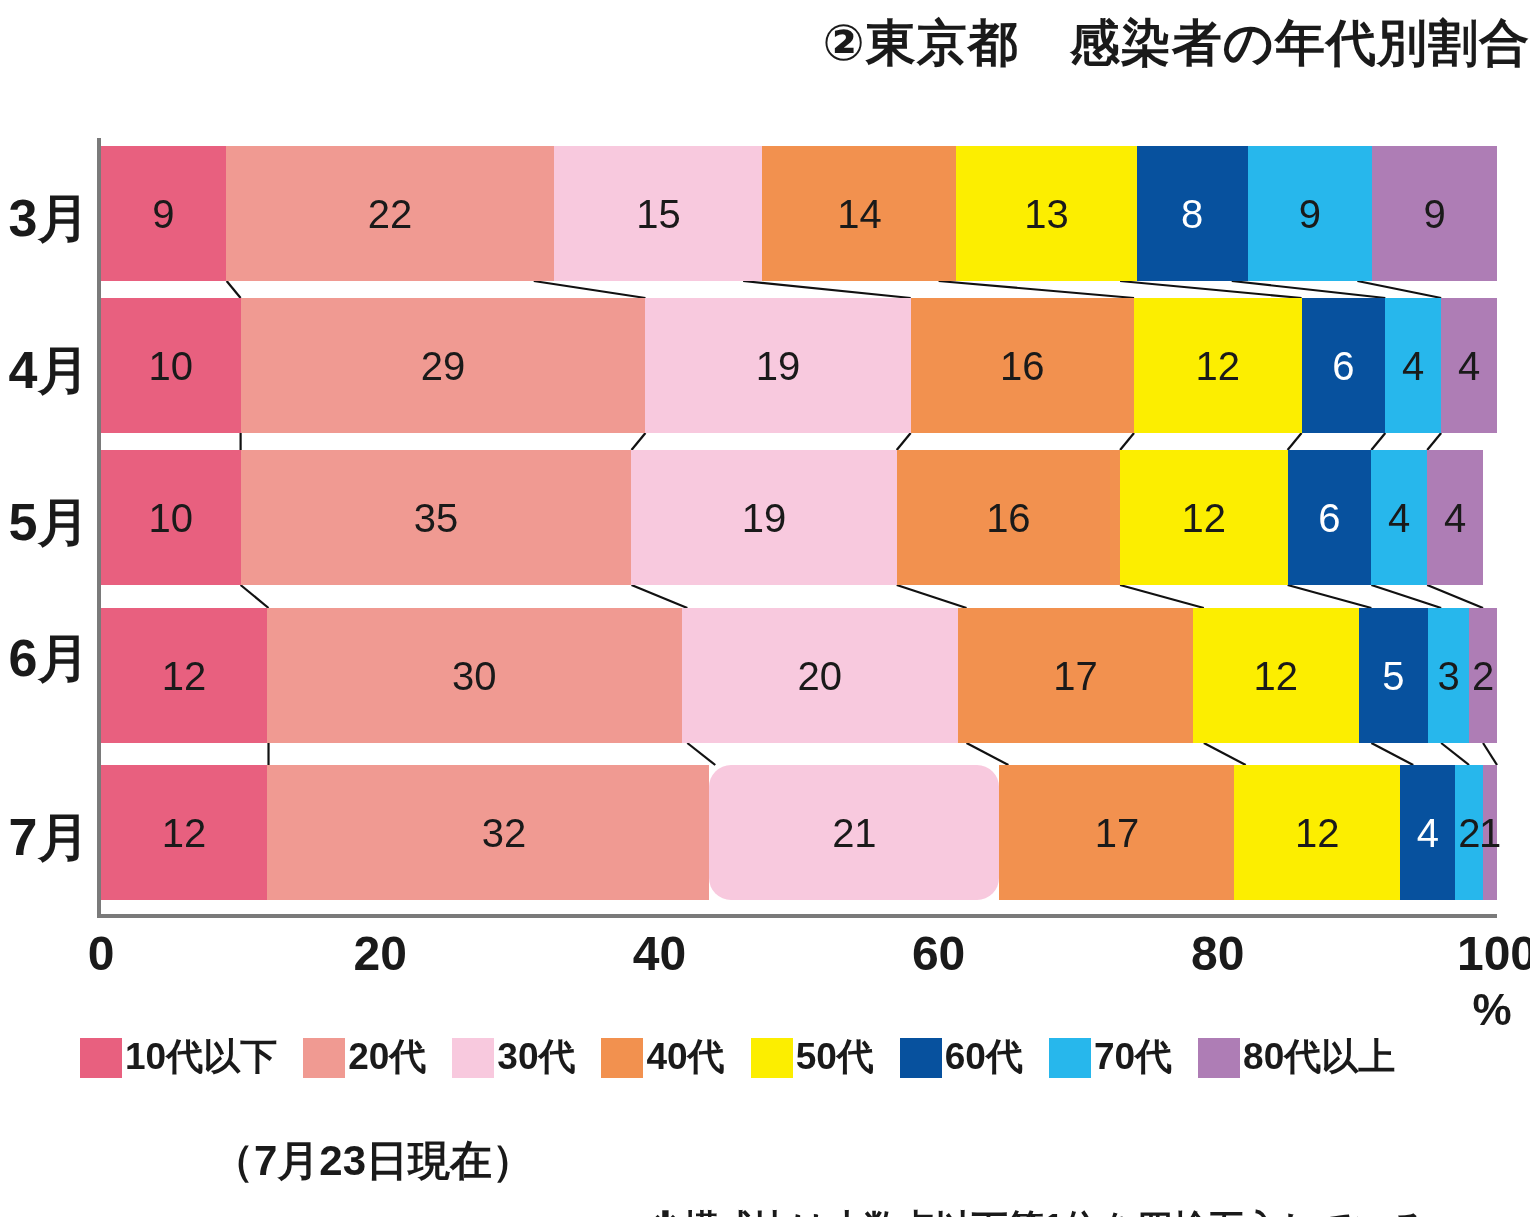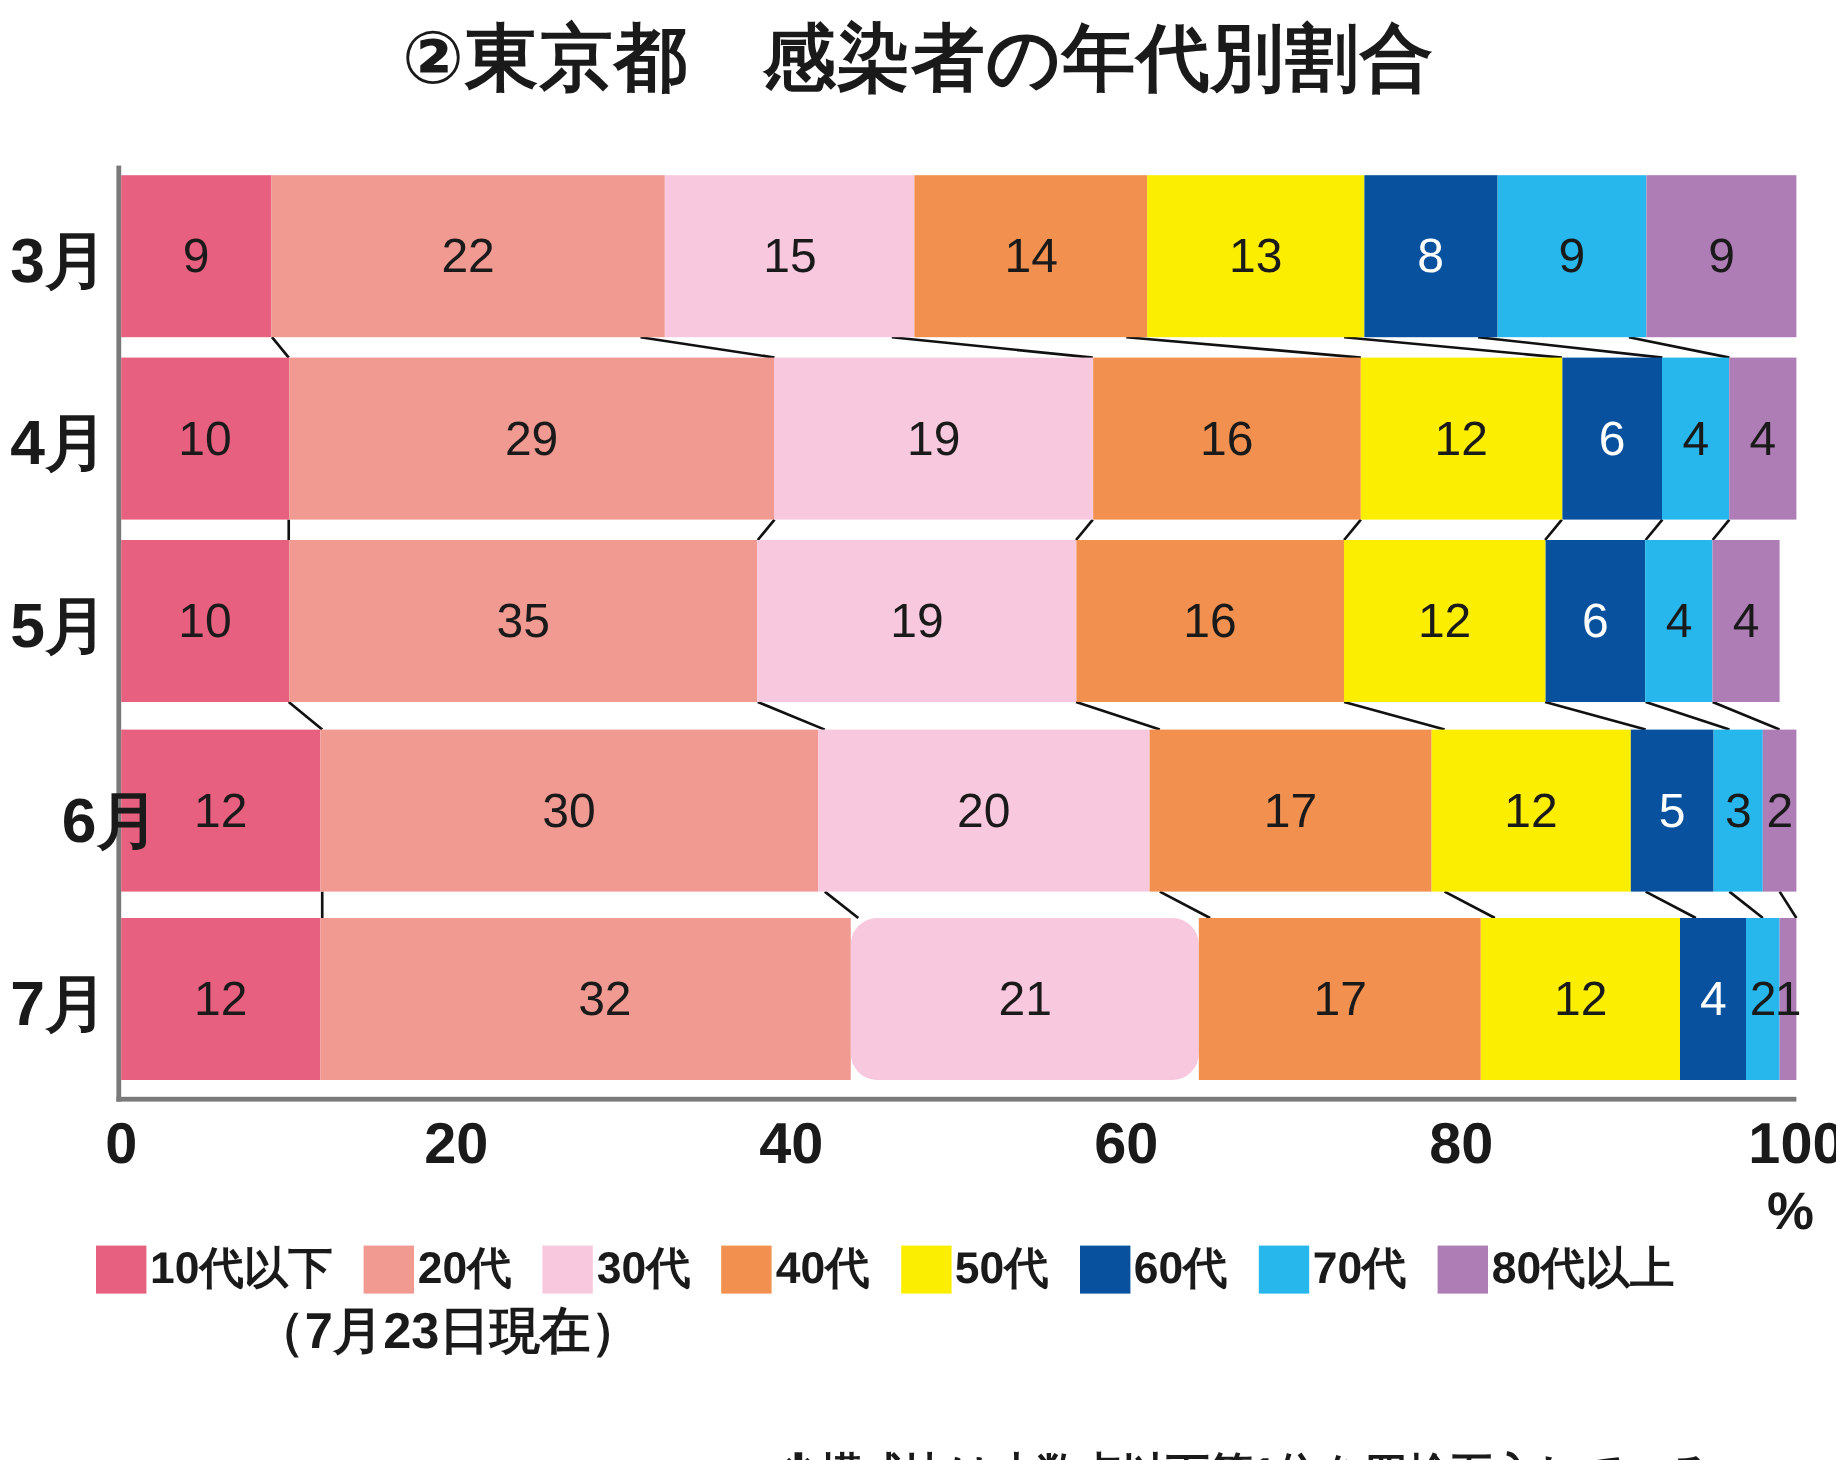--- a/index.html
+++ b/index.html
@@ -15,22 +15,22 @@
     position: relative;
     overflow: hidden;
   }
 
   
   #chart-title {
     position: absolute;
     left: 0;
     top: 18px;
     width: 1530px;
-    text-align: center;
-    font-size: 61px;
+    text-align: right;
+    font-size: 50px;
     font-weight: 700;
     letter-spacing: 1px;
     white-space: pre;
     line-height: 1.0;
   }
 
   
   #plot-wrap {
     position: absolute;
     left: 0;
@@ -136,21 +136,21 @@
     font-weight: 700;
     margin-left: 3px;
     line-height: 1;
     white-space: nowrap;
   }
 
   
   #as-of-note {
     position: absolute;
     left: 212px;
-    top: 1088px;
+    top: 1140px;
     font-size: 42px;
     font-weight: 700;
     line-height: 1;
     white-space: nowrap;
   }
   #source-notes {
     position: absolute;
     left: 648px;
     top: 1122px;
     font-size: 36px;
@@ -326,21 +326,21 @@
           <span>2</span>
         </div>
         <div class="seg" style="width: 13.96px; background: rgb(174, 125, 181); color: rgb(26, 26, 26);">
           <span>1</span>
         </div>
       </div>
     </div>
 <div class="month-label" style="top: 53.5px;">3月</div>
     <div class="month-label" style="top: 205.5px;">4月</div>
     <div class="month-label" style="top: 357.5px;">5月</div>
-    <div class="month-label" style="top: 521px; margin-left: 43px;">6月</div>
+    <div class="month-label" style="top: 494px;">6月</div>
     <div class="month-label" style="top: 672.5px;">7月</div>
   </div>
 
 <div id="xticks-host">
     <div class="xtick" style="left: 101px;">0</div>
     <div class="xtick" style="left: 380.2px;">20</div>
     <div class="xtick" style="left: 659.4px;">40</div>
     <div class="xtick" style="left: 938.6px;">60</div>
     <div class="xtick" style="left: 1217.8px;">80</div>
     <div class="xtick" style="left: 1497px;">100</div>

